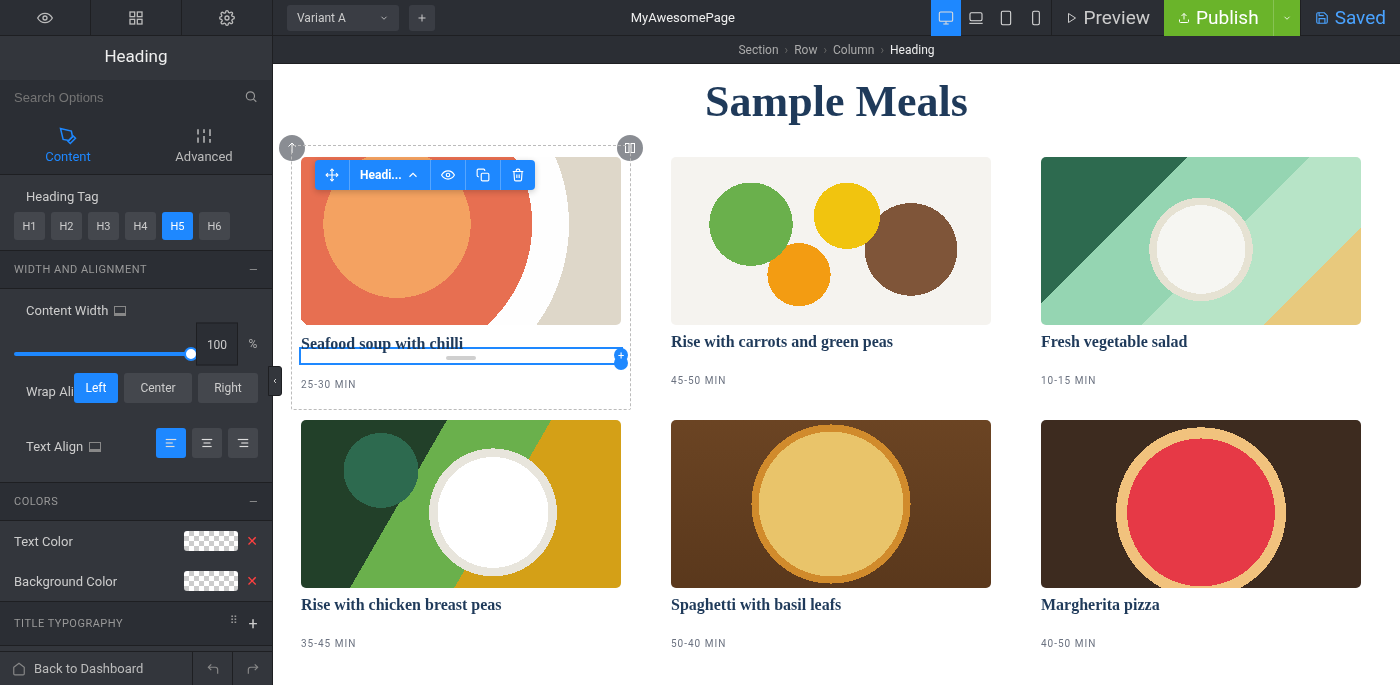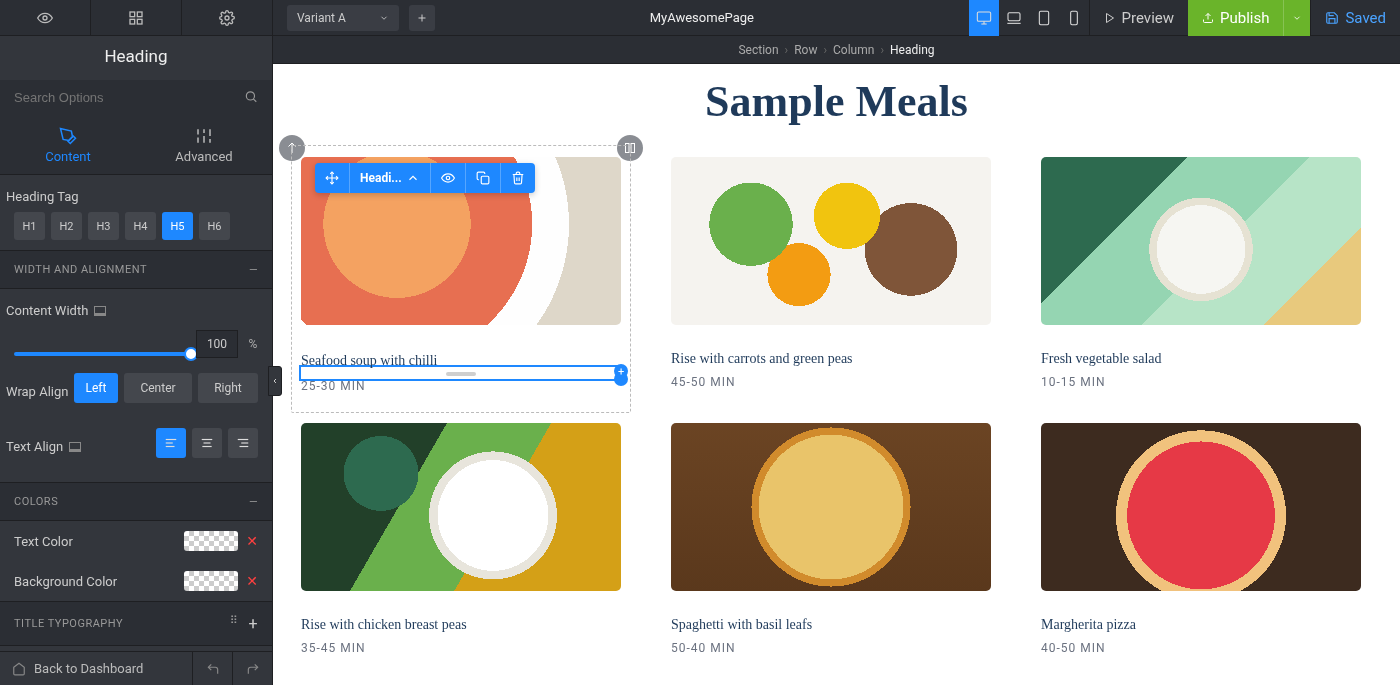--- a/index.html
+++ b/index.html
@@ -21,32 +21,32 @@
   .sb-search .mag { position:absolute; right:14px; top:50%; transform:translateY(-50%); }
 
   .sb-tabs { display:flex; border-bottom:1px solid #1e1f22; background:#2b2e34; }
   .sb-tab { flex:1; text-align:center; padding:8px 0 10px; font-size:13px; color:#bbb; cursor:pointer; }
   .sb-tab.active { color:#1e88ff; }
   .sb-tab svg { display:block; margin:4px auto 4px; width:18px; height:18px; stroke:#bbb; fill:none; stroke-width:2;}
   .sb-tab.active svg { stroke:#1e88ff; }
 
   .sb-body { flex:1; overflow:auto; padding:0; }
 
-  .sect-label { font-size:13px; color:#ccc; padding:14px 6px 8px; }
+  .sect-label { font-size:13px; color:#ccc; padding:14px 26px 8px; }
   .sect-row   { padding: 0 14px 10px; display:flex; align-items:center; gap:6px; }
 
   .htag-btn { width:31px; height:28px; background:#44474d; color:#ccc; font-size:11px; display:flex; align-items:center; justify-content:center; border-radius:3px; cursor:pointer;}
   .htag-btn.active { background:#1e88ff; color:#fff; }
 
   .sect-header { display:flex; justify-content:space-between; align-items:center; padding:12px 14px; background:#2b2e34; font-size:11px; letter-spacing:.5px; color:#999; border-top:1px solid #1e1f22; border-bottom:1px solid #1e1f22;}
 
   .slider-row { padding:6px 14px; position:relative; }
   .slider-track { position:relative; height:4px; background:#1e88ff; border-radius:2px; margin-top:20px; }
   .slider-thumb { position:absolute; right:-6px; top:-5px; width:14px; height:14px; border-radius:50%; background:#fff; border:2px solid #1e88ff; }
-  .slider-val  { position:absolute; right:34px; top:50%; transform:translateY(-50%); width:42px; height:28px; background:#2b2e34; border:1px solid #1e1f22; display:flex; align-items:center; justify-content:center; font-size:12px; color:#ccc;}
+  .slider-val  { position:absolute; right:34px; top:50%; transform:translateY(-50%); width:42px; height:43px; background:#2b2e34; border:1px solid #1e1f22; display:flex; align-items:center; justify-content:center; font-size:12px; color:#ccc;}
   .slider-unit { position:absolute; right:8px; top:50%; transform:translateY(-50%); width:22px; height:26px; display:flex; align-items:center; justify-content:center; font-size:12px; color:#aaa;}
 
   .triple-btn { width:52px; height:30px; background:#44474d; color:#ccc; font-size:12px; display:flex; align-items:center; justify-content:center; border-radius:3px; cursor:pointer;}
   .triple-btn.active { background:#1e88ff; color:#fff; }
 
   .align-btn { width:30px; height:30px; background:#44474d; display:flex; align-items:center; justify-content:center; border-radius:3px; cursor:pointer;}
   .align-btn.active { background:#1e88ff; }
   .align-btn svg { width:14px; height:14px; stroke:#ddd; fill:none; stroke-width:2; }
 
   .color-row { display:flex; align-items:center; padding:10px 14px; justify-content:space-between; }
@@ -72,42 +72,42 @@
   .main { flex:1; display:flex; flex-direction:column; height:685px; }
 
   .topbar { height:36px; background:#2b2e34; display:flex; align-items:center; border-bottom:1px solid #1e1f22; }
   .variant-dd { margin-left:14px; height:26px; width:112px; background:#3a3d44; border-radius:3px; display:flex; align-items:center; justify-content:space-between; padding:0 10px; font-size:12px; color:#ccc; cursor:pointer;}
   .variant-plus { margin-left:10px; width:26px; height:26px; background:#3a3d44; border-radius:3px; display:flex; align-items:center; justify-content:center; cursor:pointer;}
   .page-name { flex:1; text-align:center; font-size:13px; color:#eee; }
   .devices { display:flex; }
   .dev-btn { width:30px; height:36px; display:flex; align-items:center; justify-content:center; cursor:pointer;}
   .dev-btn.active { background:#1e88ff; }
   .dev-btn svg { width:16px; height:16px; stroke:#ddd; fill:none; stroke-width:1.6;}
-  .top-action { display:flex; align-items:center; height:36px; padding:0 14px; border-left:1px solid #1e1f22; font-size:15px; color:#ccc; gap:6px; cursor:pointer;}
+  .top-action { display:flex; align-items:center; height:36px; padding:0 14px; border-left:1px solid #1e1f22; font-size:19px; color:#ccc; gap:6px; cursor:pointer;}
   .top-action.publish { background:#6ab42a; color:#fff; border-left:none;}
   .top-action.pub-dd  { background:#6ab42a; padding:0 8px; border-left:1px solid rgba(255,255,255,.2);}
   .top-action.saved   { color:#4aa3ff; }
 
   .breadcrumb { height:28px; background:#2b2e34; border-bottom:1px solid #1e1f22; display:flex; align-items:center; justify-content:center; gap:6px; font-size:12px; color:#aaa;text-align:right;}
   .breadcrumb span.sep { color:#666; }
   .breadcrumb span.cur { color:#eee; }
 
   .canvas { flex:1; background:#fff; position:relative; overflow:auto; }
   .canvas::-webkit-scrollbar { width:14px; }
   .canvas::-webkit-scrollbar-thumb { background:#c1c1c1; }
   .canvas::-webkit-scrollbar-track { background:#f0f0f0; }
 
   .page-title { font-family:"Times New Roman", serif; font-size:44px; font-weight:600; color:#1f3a5a; text-align:center; padding:12px 0 30px; }
 
   .grid { display:grid; grid-template-columns: repeat(3, 320px); gap:30px 50px; padding:0 0 40px 28px; }
 
   .card { width:320px; }
   .card .photo { width:320px; height:168px; border-radius:5px; }
-  .card h5 { font-family:"Times New Roman", serif; font-size:14px; font-weight:400; color:#1f3a5a; margin-top:26px; }
-  .card .meta { font-size:12px; letter-spacing:1px; color:#6b7280; margin-top:8px; }
+  .card h5 { font-family:"Times New Roman", serif; font-size:16px; font-weight:700; color:#1f3a5a; margin-top:8px; }
+  .card .meta { font-size:10px; letter-spacing:1px; color:#6b7280; margin-top:24px; }
 
   
   .sel-wrap { position:relative; }
   .sel-dash { position:absolute; inset:-12px -10px -20px -10px; border:1px dashed #bbb; border-radius:2px; pointer-events:none;}
   .sel-box  { position:absolute; left:-2px; right:-2px; top:14px; bottom:-10px; border:2px solid #1e88ff; pointer-events:none;}
   .sel-box::after{ content:""; position:absolute; right:-7px; bottom:-7px; width:14px; height:14px; border-radius:50%; background:#1e88ff; color:#fff;}
   .sel-plus { position:absolute; right:-7px; bottom:-7px; width:14px; height:14px; border-radius:50%; background:#1e88ff; color:#fff; font-size:11px; display:flex; align-items:center; justify-content:center; z-index:3;}
   .sel-handle { position:absolute; left:50%; bottom:-5px; transform:translateX(-50%); width:30px; height:4px; border-radius:2px; background:#cfcfcf; }
   .bubble-tl, .bubble-tr { position:absolute; top:-22px; width:26px; height:26px; border-radius:50%; background:#8a8d93; display:flex; align-items:center; justify-content:center;}
   .bubble-tl { left:-22px; } .bubble-tr { right:-22px; }

